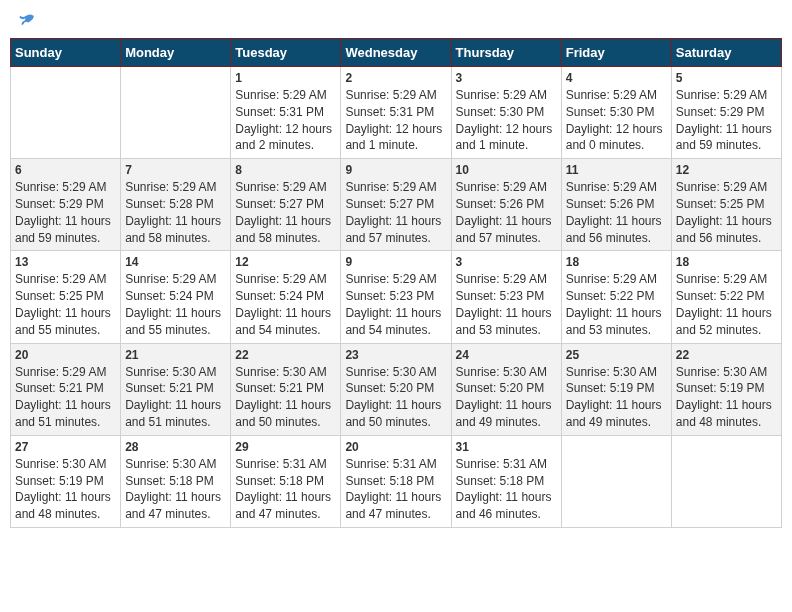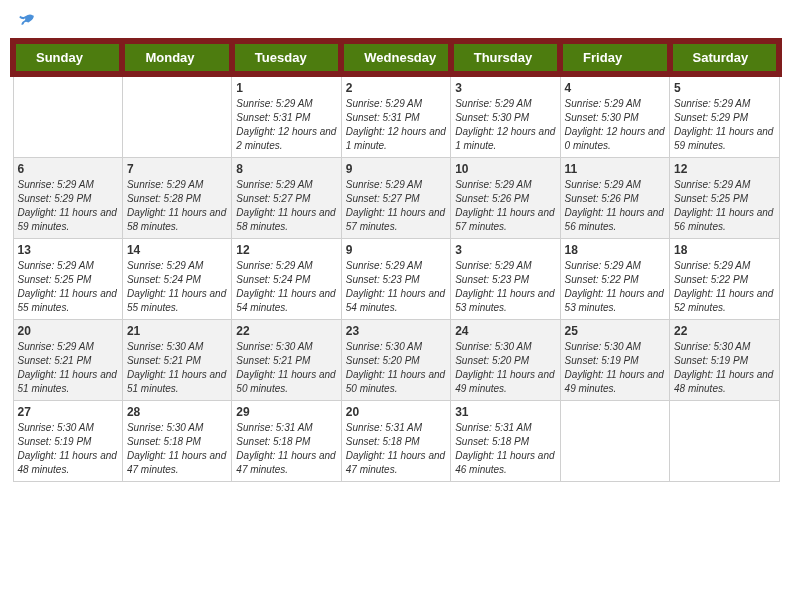--- a/index.html
+++ b/index.html
@@ -52,27 +52,27 @@
     .subtitle {
       font-size: 14px;
       color: #555;
     }
     table {
       width: 100%;
       border-collapse: collapse;
       table-layout: fixed;
     }
     thead tr th {
-      background-color: #4d7c0f;
+      background-color: #0c4a6e;
       color: #fff;
       font-size: 13px;
       font-weight: bold;
-      padding: 6px 20px;
+      padding: 6px 4px;
       text-align: left;
-      border: 6px solid #7f1d1d;
+      border: 1px solid #7f1d1d;
     }
     tbody tr td {
       vertical-align: top;
       border: 1px solid #d0d0d0;
       padding: 4px 4px;
       font-size: 10.5px;
       color: #333;
       height: 80px;
     }
     tbody tr:nth-child(even) td {
@@ -81,23 +81,22 @@
     tbody tr:nth-child(odd) td {
       background-color: #ffffff;
     }
     .day-num {
       font-size: 12px;
       font-weight: bold;
       display: block;
       margin-bottom: 2px;
     }
     .cell-info {
-      font-size: 10px;
+      font-size: 12px;
       line-height: 1.4;
-      font-style: italic;
     }
   </style>
 </head>
 <body>
 
 <div class="header">
   <div class="logo">
     <div class="logo-text">
       <span class="logo-general"></span>
       <svg class="logo-icon" viewBox="0 0 24 24" fill="#4a90d9">

